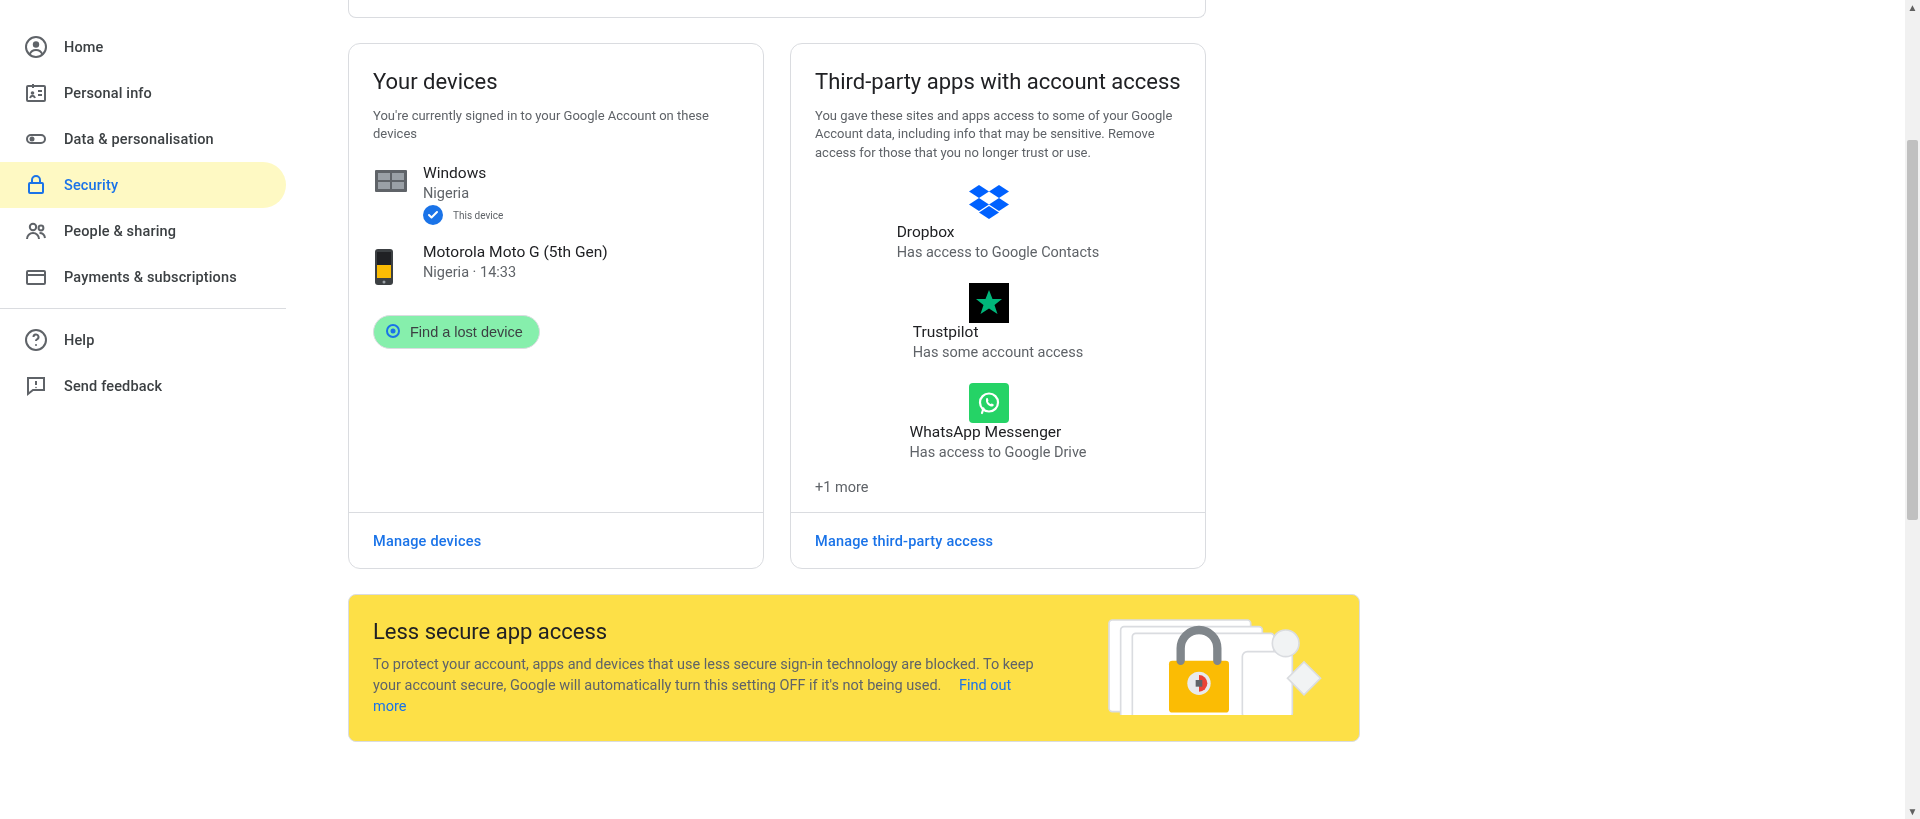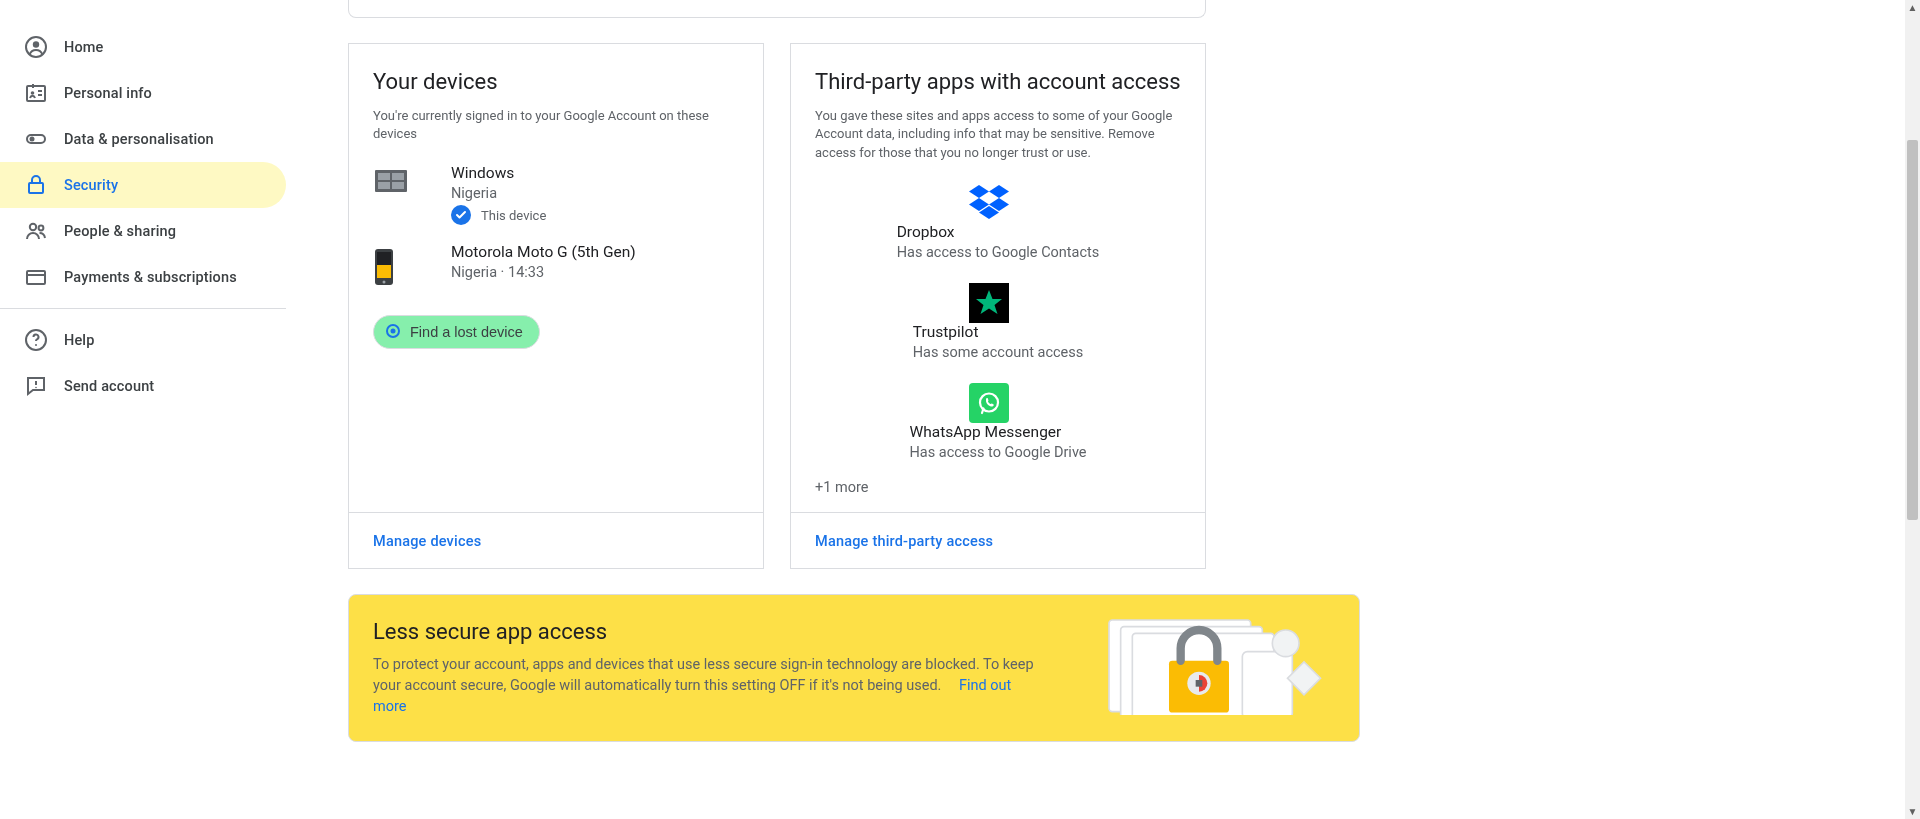--- a/index.html
+++ b/index.html
@@ -71,21 +71,21 @@
     margin: 0 auto 25px 0;
     background: #fff;
   }
   .cards-row {
     display: flex;
     gap: 26px;
   }
   .card {
     width: 416px;
     border: 1px solid #dadce0;
-    border-radius: 0;
+    border-radius: 12px;
     background: #fff;
     display: flex;
     flex-direction: column;
   }
   .card-body {
     padding: 24px 24px 16px 24px;
     flex: 1;
   }
   .card h2 {
     font-size: 22px;
@@ -98,41 +98,40 @@
     font-size: 13px;
     color: #5f6368;
     line-height: 1.45;
     margin-bottom: 20px;
   }
 
   .device-row {
     display: flex;
     align-items: flex-start;
     margin-bottom: 18px;
-    gap: 28px;
   }
   .device-icon-wrap {
     width: 50px;
     flex-shrink: 0;
     padding-top: 4px;
   }
   .device-info .dname {
     font-size: 15.5px;
     color: #202124;
     margin-bottom: 3px;
   }
   .device-info .dloc {
     font-size: 14.5px;
     color: #5f6368;
     margin-bottom: 3px;
   }
   .this-device {
     display: inline-flex;
     align-items: center;
-    font-size: 13px;
+    font-size: 10px;
     color: #5f6368;
     gap: 10px;
   }
   .check-badge {
     width: 20px;
     height: 20px;
     background: #1a73e8;
     border-radius: 50%;
     display: inline-flex;
     align-items: center;
@@ -341,21 +340,21 @@
         <span>Help</span>
       </div>
       <div class="nav-item">
         <span class="icon">
           <svg width="24" height="24" viewBox="0 0 24 24" fill="none" stroke="currentColor" stroke-width="2">
               <path d="M4 4h16v12H9l-5 4V4z"></path>
               <line x1="12" y1="7" x2="12" y2="11"></line>
               <circle cx="12" cy="13.5" r="0.8" fill="currentColor" stroke="none"></circle>
             </svg>
         </span>
-        <span>Send account</span>
+        <span>Send feedback</span>
       </div>
     </div>
   </nav>
 
   <main class="content">
     <div class="card-ghost"></div>
 
     <div class="cards-row">
 
       <section class="card">

